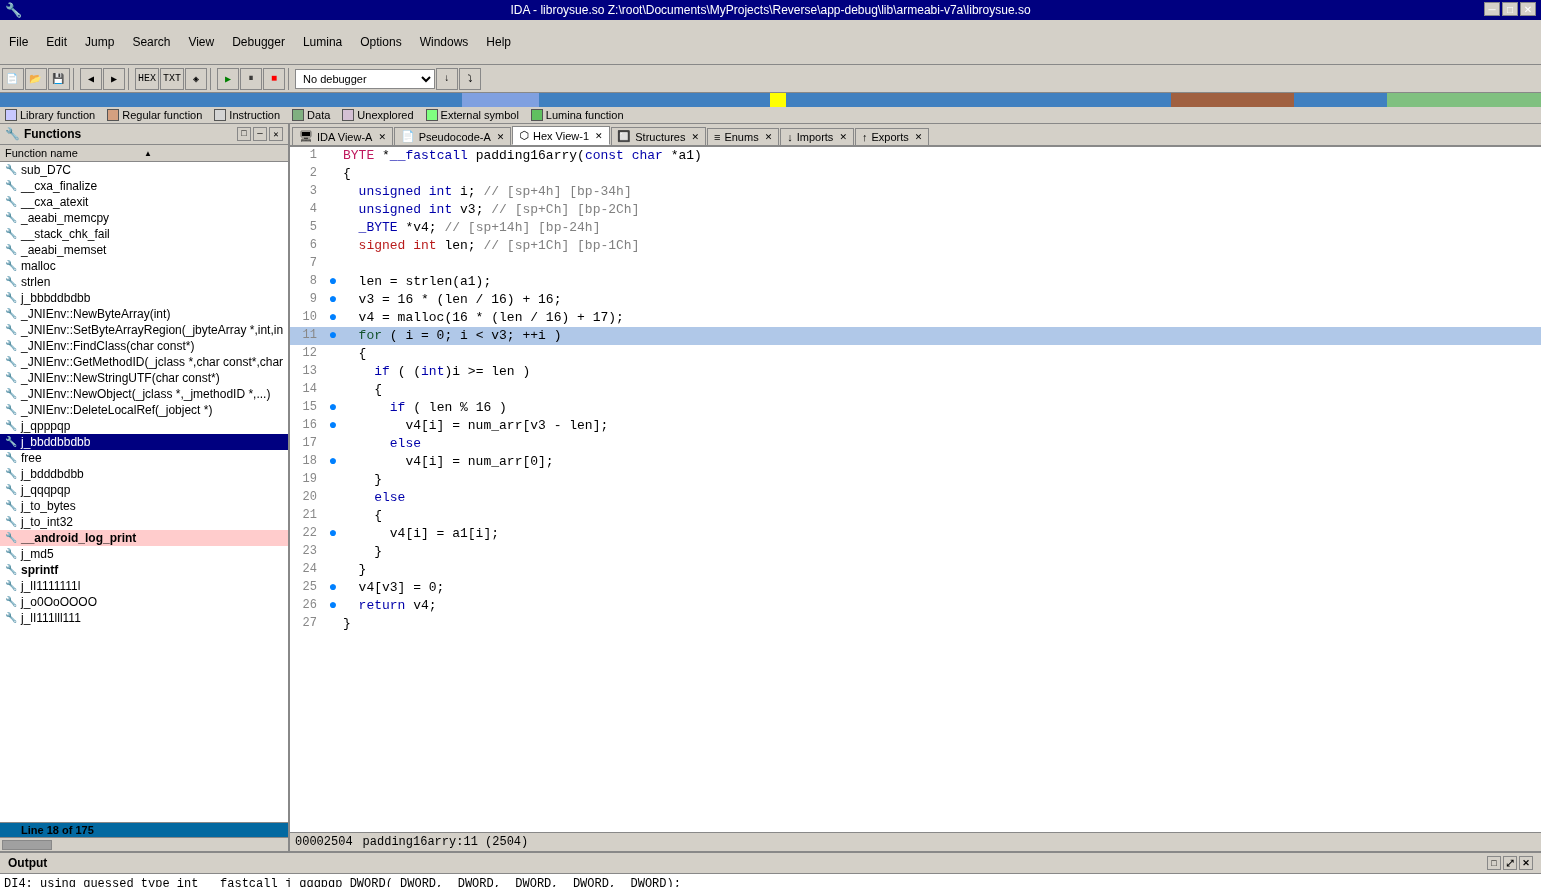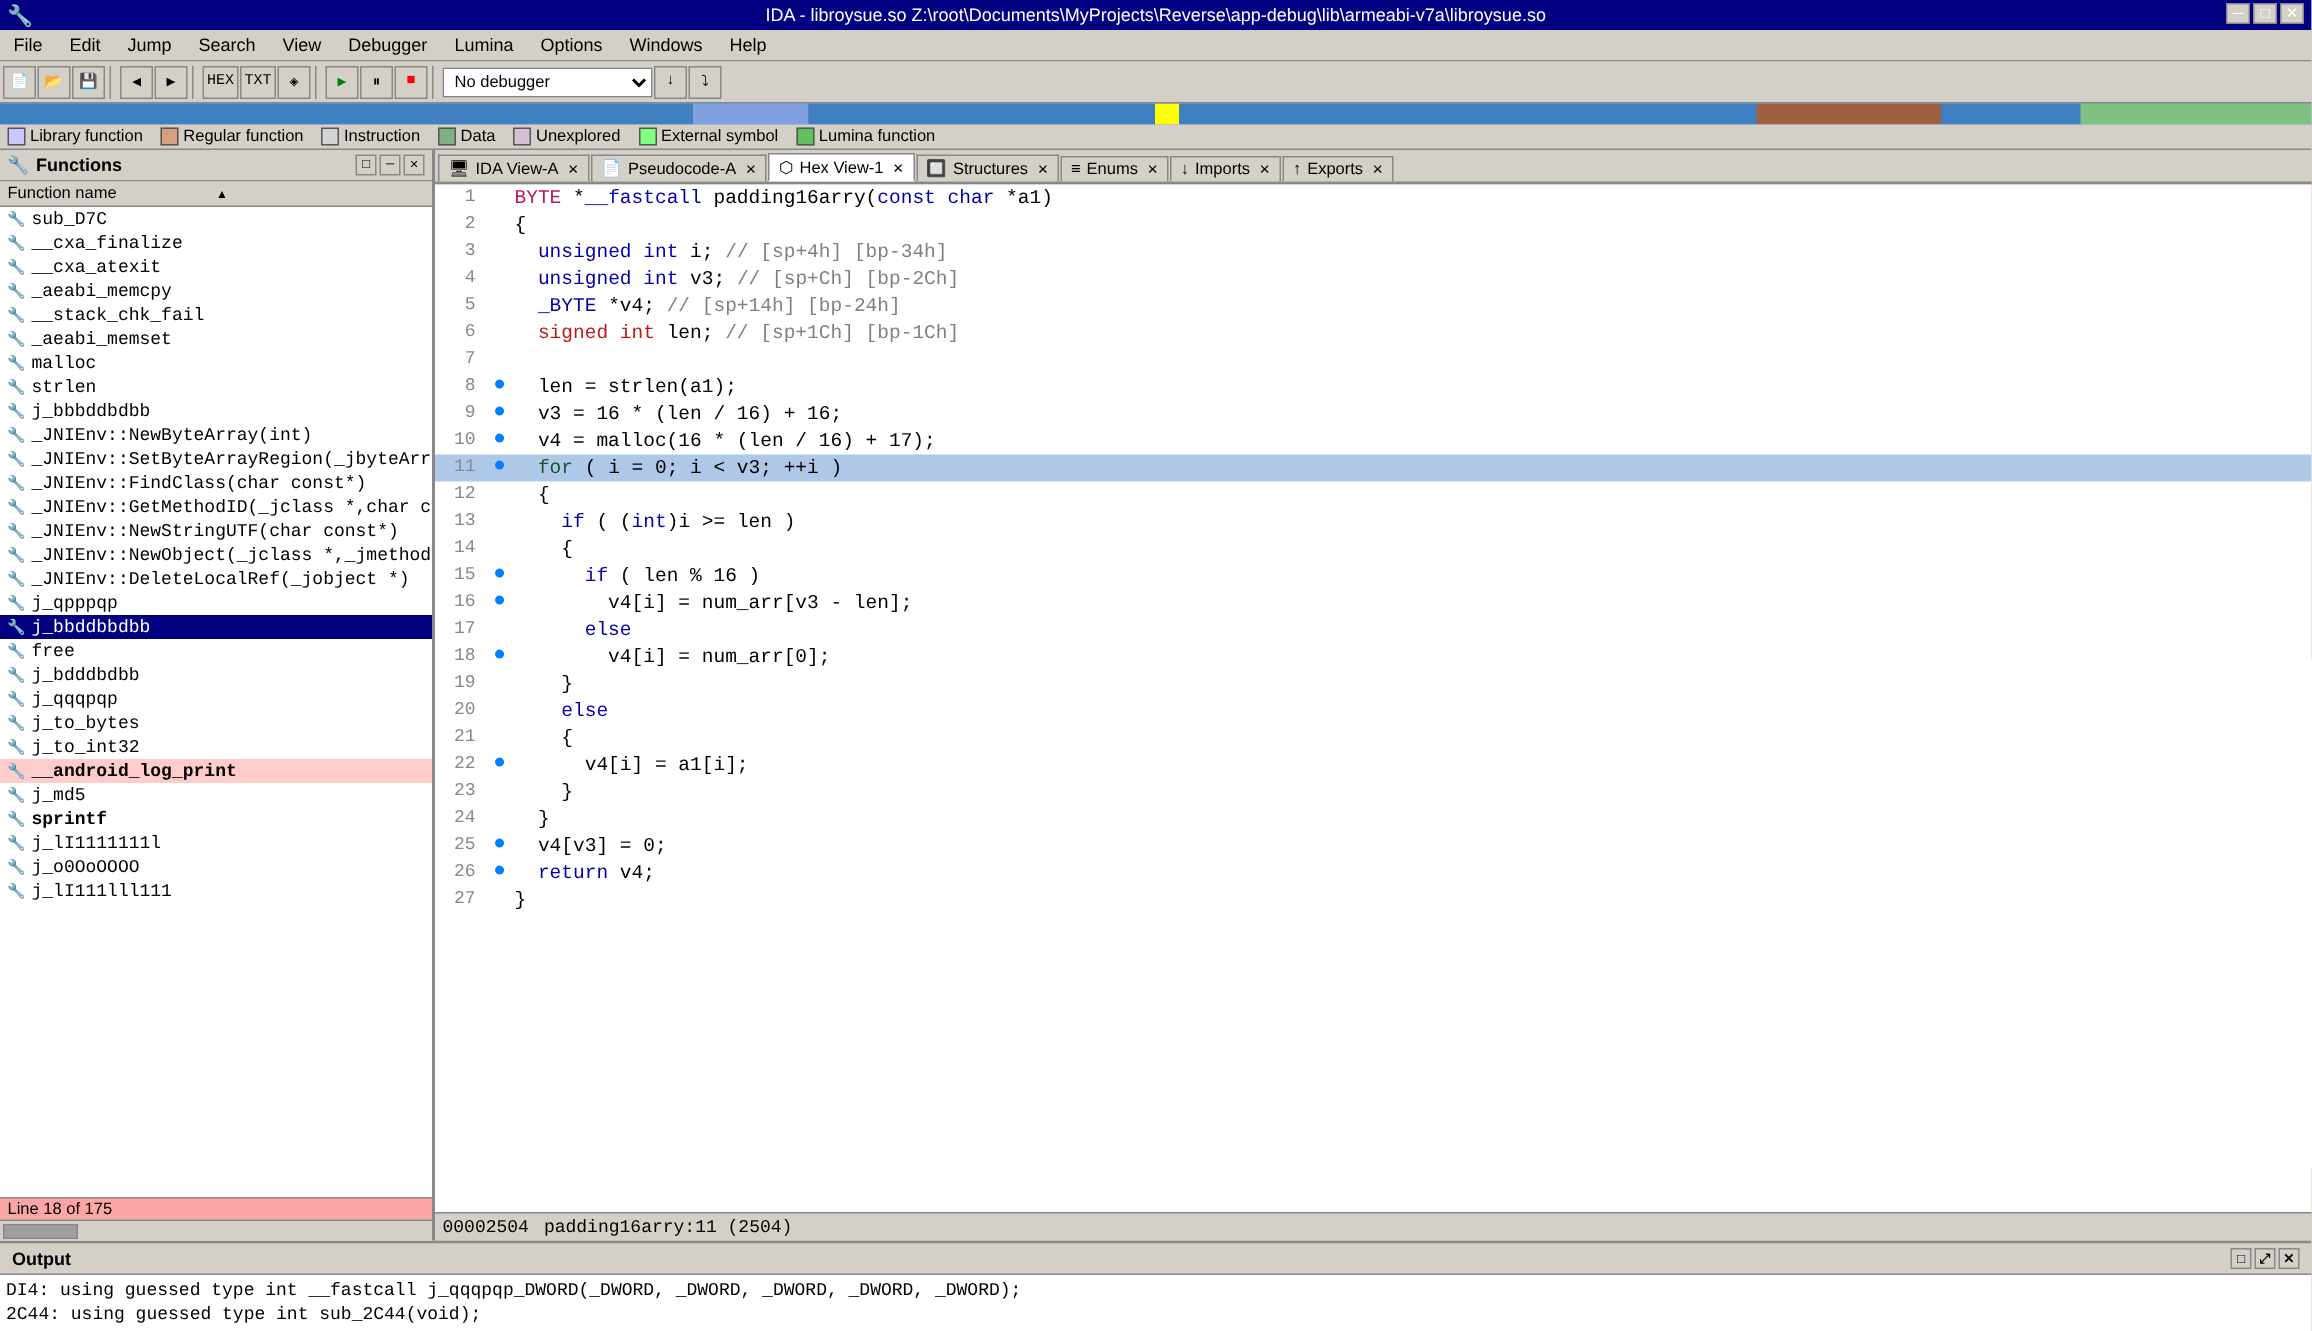--- a/index.html
+++ b/index.html
@@ -5,21 +5,21 @@
     * { box-sizing: border-box; margin: 0; padding: 0; }
     body { background: #d4d0c8; font-family: 'Courier New', monospace; font-size: 12px; color: #000; overflow: hidden; height: 887px; width: 1541px; }
     
     
     #titlebar { background: #000080; color: #fff; text-align: center; padding: 3px 0; font-size: 12px; font-family: Arial, sans-serif; position: relative; }
     #titlebar .title-icon { position: absolute; left: 5px; top: 2px; font-size: 14px; }
     #titlebar .win-controls { position: absolute; right: 5px; top: 2px; display: flex; gap: 2px; }
     .win-btn { background: #d4d0c8; border: 1px solid #888; width: 16px; height: 14px; font-size: 10px; display: flex; align-items: center; justify-content: center; cursor: pointer; }
     
     
-    #menubar { background: #d4d0c8; padding: 2px 5px; font-family: Arial, sans-serif; font-size: 12px; display: flex; gap: 10px; border-bottom: 1px solid #888; }
+    #menubar { background: #d4d0c8; padding: 14px 5px; font-family: Arial, sans-serif; font-size: 12px; display: flex; gap: 10px; border-bottom: 1px solid #888; }
     .menu-item { padding: 1px 4px; cursor: pointer; }
     
     
     #toolbar { background: #d4d0c8; padding: 2px; display: flex; align-items: center; gap: 1px; border-bottom: 1px solid #888; flex-wrap: wrap; min-height: 28px; }
     .tb-btn { background: #d4d0c8; border: 1px solid #888; min-width: 22px; height: 22px; font-size: 10px; display: flex; align-items: center; justify-content: center; cursor: pointer; padding: 0 2px; }
     .tb-sep { width: 4px; height: 22px; border-left: 1px solid #888; margin: 0 2px; }
     .tb-dropdown { background: #fff; border: 1px solid #888; height: 20px; font-size: 11px; padding: 0 3px; min-width: 140px; }
     
     
     #navbar { height: 16px; background: #4080c0; display: flex; overflow: hidden; }
@@ -42,21 +42,21 @@
     
     .col-header { background: #d4d0c8; padding: 2px 5px; border-bottom: 1px solid #888; display: flex; align-items: center; justify-content: space-between; font-family: Arial, sans-serif; font-size: 11px; }
     .col-header span { flex: 1; }
     .sort-arrow { font-size: 8px; }
     
     #functions-list { flex: 1; overflow-y: auto; background: #fff; }
     .func-item { padding: 1px 5px; display: flex; align-items: center; gap: 4px; cursor: pointer; white-space: nowrap; font-size: 12px; }
     .func-item.selected { background: #000080; color: #fff; }
     .func-item.selected .func-icon { color: #fff; }
     .func-icon { color: #0000ff; font-size: 10px; width: 12px; }
-    .func-name { font-family: Liberation Mono, monospace; }
+    .func-name { font-family: Liberation Sans, sans-serif; }
     .func-name.bold { font-weight: bold; }
     .func-item.pink { background: #ffcccc; }
     
     
     #right-panel { flex: 1; display: flex; flex-direction: column; }
     
     
     #tabs { background: #d4d0c8; display: flex; align-items: flex-end; padding: 2px 2px 0; gap: 1px; border-bottom: 2px solid #888; flex-wrap: nowrap; overflow: hidden; }
     .tab { background: #d4d0c8; border: 1px solid #888; border-bottom: none; padding: 2px 6px; font-family: Arial, sans-serif; font-size: 11px; cursor: pointer; display: flex; align-items: center; gap: 4px; white-space: nowrap; }
     .tab.active { background: #fff; border-bottom: 1px solid #fff; z-index: 1; }
@@ -79,21 +79,21 @@
     #output-header { background: #d4d0c8; padding: 3px 8px; font-family: Arial, sans-serif; font-size: 12px; font-weight: bold; border-bottom: 1px solid #888; display: flex; justify-content: space-between; align-items: center; }
     #output-content { flex: 1; background: #fff; overflow-y: auto; font-family: 'Courier New', monospace; font-size: 12px; padding: 2px 4px; }
     .output-line { white-space: nowrap; padding: 0; line-height: 16px; }
     
     
     ::-webkit-scrollbar { width: 14px; height: 14px; }
     ::-webkit-scrollbar-track { background: #d4d0c8; }
     ::-webkit-scrollbar-thumb { background: #a0a0a0; border: 1px solid #888; }
     
     
-    #line-status { background: #fca5a5; border-top: 1px solid #888; padding: 1px 5px; font-family: Arial, sans-serif; font-size: 11px; }
+    #line-status { background: #0369a1; border-top: 1px solid #888; padding: 1px 21px; font-family: Arial, sans-serif; font-size: 11px; font-weight: bold; }
   </style>
 </head>
 <body>
 
 <div id="titlebar">
   <span class="title-icon">🔧</span>
   <span>IDA - libroysue.so Z:\root\Documents\MyProjects\Reverse\app-debug\lib\armeabi-v7a\libroysue.so</span>
   <div class="win-controls">
     <div class="win-btn">─</div>
     <div class="win-btn">□</div>

